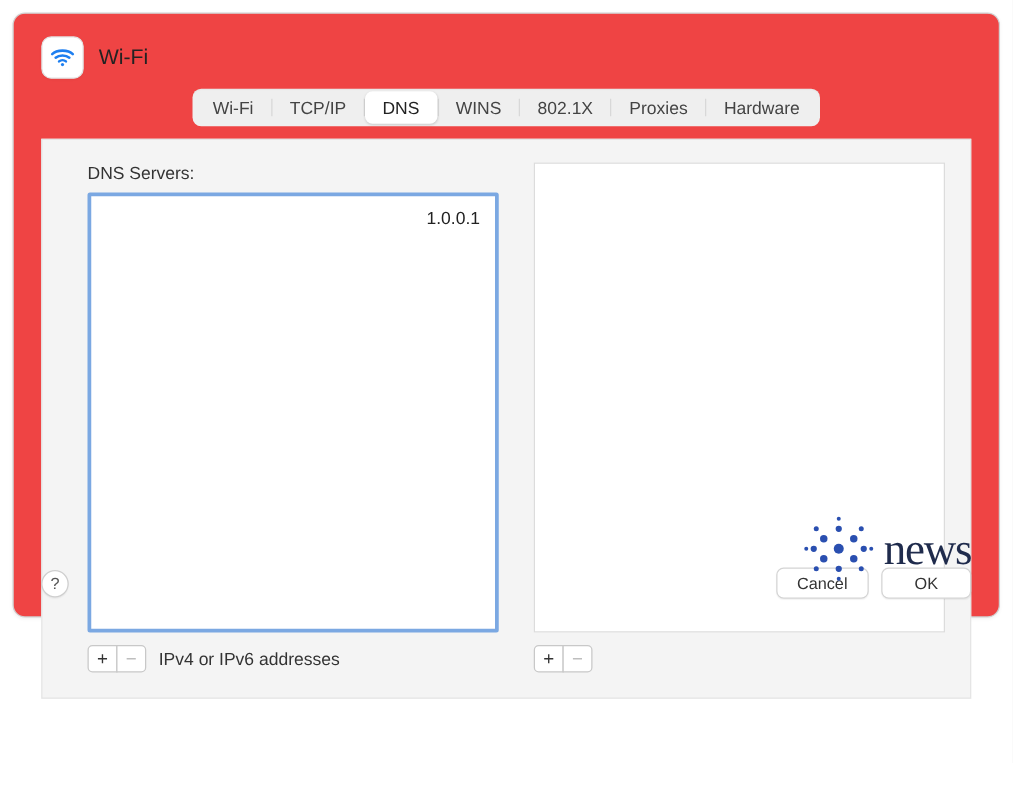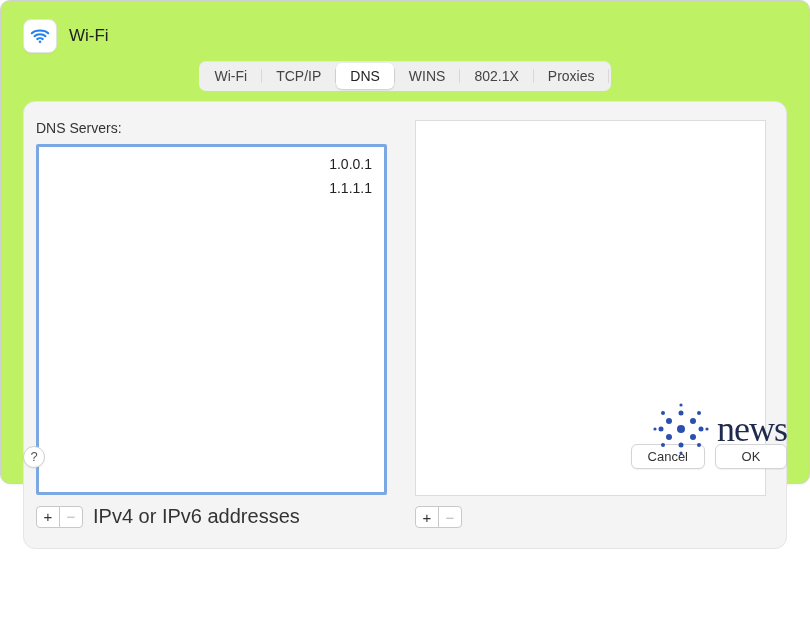--- a/index.html
+++ b/index.html
@@ -6,23 +6,24 @@
     body {
       font-family: -apple-system, BlinkMacSystemFont, "Segoe UI", Helvetica, Arial, sans-serif;
       font-size: 13px;
       color: #333;
       background: #fff;
       width: 810px;
       height: 632px;
       position: relative;
     }
     .window {
-      background: #bef264;
+      background: #ef4444;
       border: 1px solid #d0d0d0;
       border-radius: 10px;
+      margin: 10px;
       padding: 0;
       height: 484px;
       position: relative;
       box-shadow: 0 1px 3px rgba(0,0,0,0.06);
     }
     .header {
       display: flex;
       align-items: center;
       padding: 18px 22px 8px 22px;
       gap: 12px;
@@ -70,23 +71,23 @@
       text-align: center;
     }
     .tab-sep {
       width: 1px;
       background: #d8d8d8;
       margin: 6px 0;
     }
     .content {
       background: #f4f4f4;
       border: 1px solid #e5e5e5;
-      border-radius: 12px;
+      border-radius: 0;
       margin: 10px 22px 0 22px;
-      padding: 18px 20px 20px 12px;
+      padding: 18px 20px 20px 36px;
       display: flex;
       gap: 28px;
       height: 448px;
       position: relative;
     }
     .col {
       flex: 1;
       display: flex;
       flex-direction: column;
     }
@@ -137,21 +138,21 @@
       cursor: pointer;
       padding: 0;
     }
     .sq-btn.disabled {
       color: #b8b8b8;
       cursor: default;
     }
     .sq-btn:first-child { border-top-left-radius: 4px; border-bottom-left-radius: 4px; }
     .sq-btn:last-child { border-top-right-radius: 4px; border-bottom-right-radius: 4px; margin-left: -1px; }
     .hint {
-      font-size: 20px;
+      font-size: 14px;
       color: #333;
       text-align: center;
     }
     .footer {
       position: absolute;
       bottom: 14px;
       left: 22px;
       right: 22px;
       display: flex;
       align-items: center;
@@ -237,30 +238,30 @@
       <button class="tab">TCP/IP</button>
       <div class="tab-sep"></div>
       <button class="tab active">DNS</button>
       <div class="tab-sep"></div>
       <button class="tab">WINS</button>
       <div class="tab-sep"></div>
       <button class="tab">802.1X</button>
       <div class="tab-sep"></div>
       <button class="tab">Proxies</button>
       <div class="tab-sep"></div>
+      <button class="tab">Hardware</button>
     </div>
   </div>
 
   <div class="content">
 
     <div class="col">
       <div class="col-label">DNS Servers:</div>
       <div class="listbox selected">
         <div class="list-row">1.0.0.1</div>
-        <div class="list-row">1.1.1.1</div>
       </div>
       <div class="below-row">
         <div class="btn-group">
           <button class="sq-btn">
             <span>+</span>
           </button>
           <button class="sq-btn disabled">
             <span>−</span>
           </button>
         </div>

